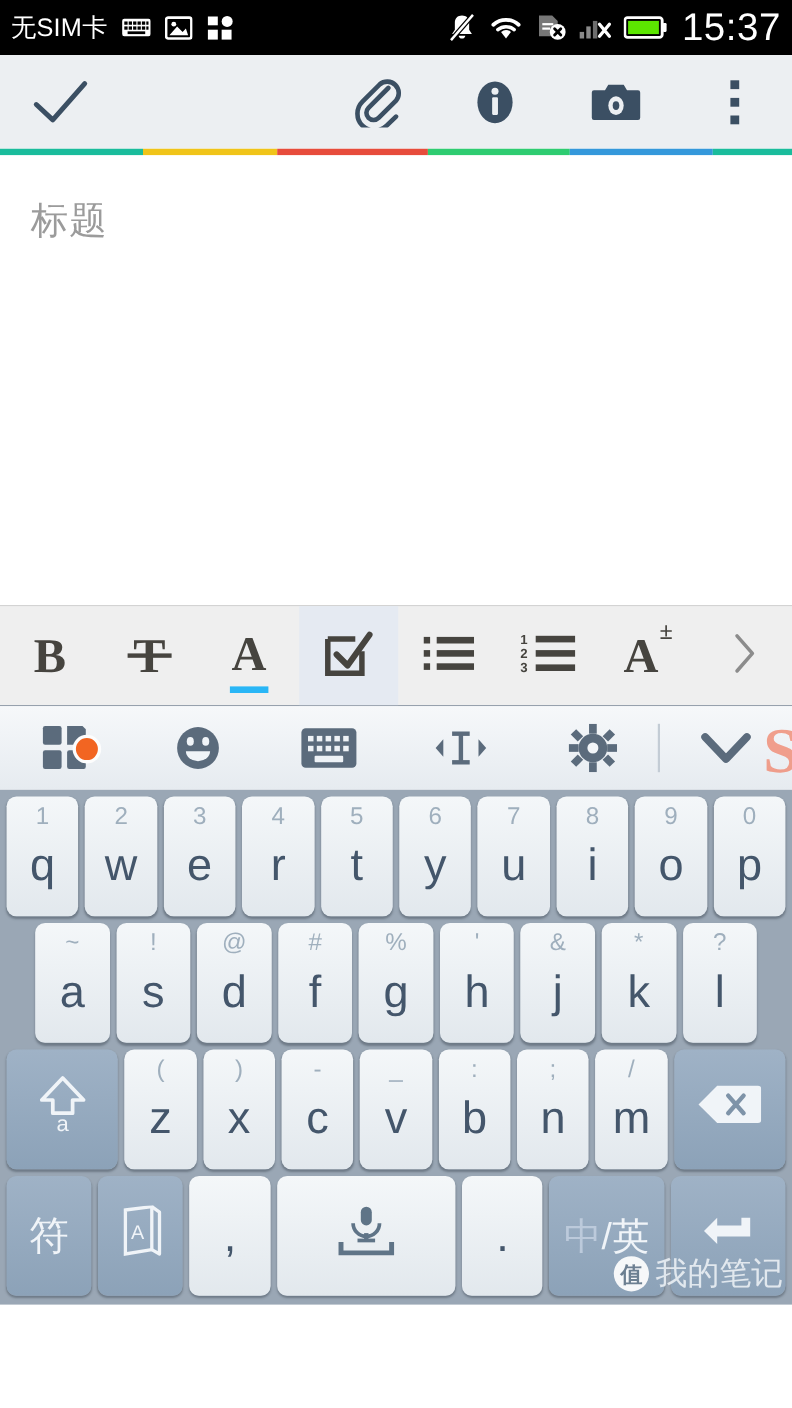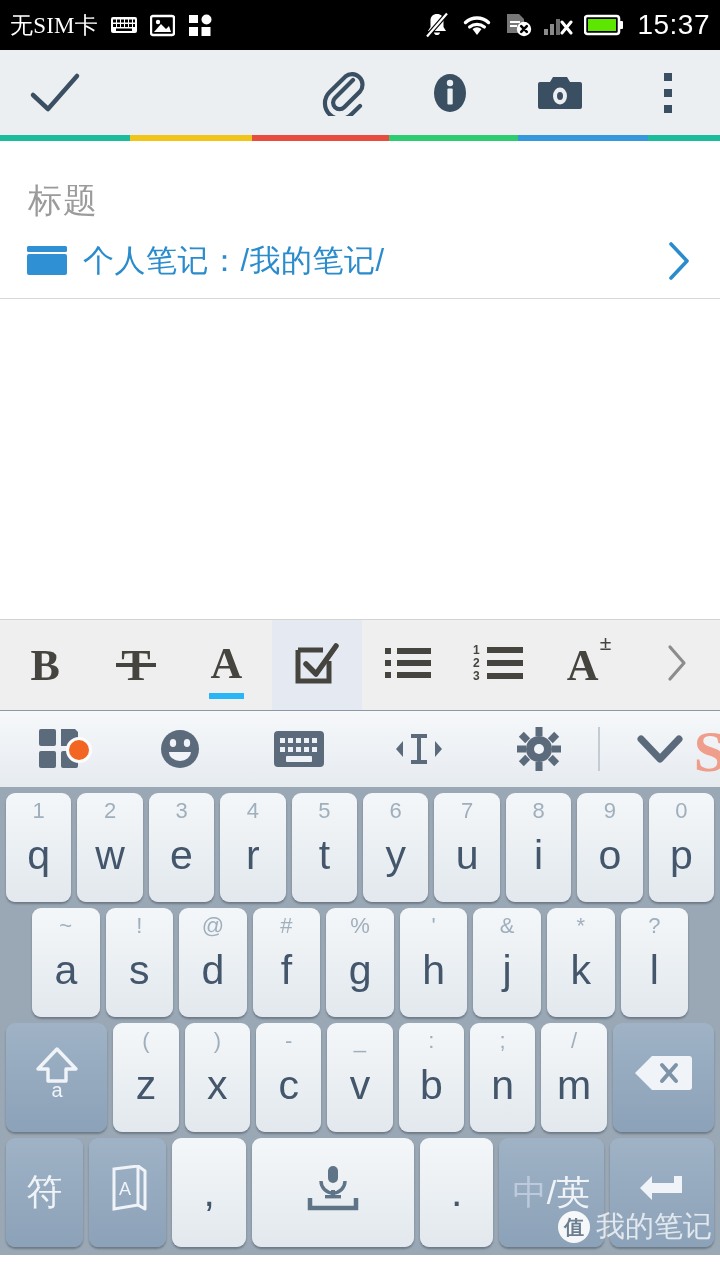--- a/index.html
+++ b/index.html
@@ -8,25 +8,25 @@
     font-family: "Liberation Sans", "DejaVu Sans", sans-serif;
     overflow: hidden; background: #fff;
   }
   body { position: relative; }
 
   
   .statusbar {
     height: 50px; background: #000; color: #fff;
     display: flex; align-items: center; padding: 0 10px;
   }
-  .sb-left { display: flex; align-items: center; gap: 13px; flex: 1; font-family: Liberation Serif, serif; }
+  .sb-left { display: flex; align-items: center; gap: 13px; flex: 1; }
   .sb-right { display: flex; align-items: center; gap: 11px; }
   .sb-text { font-size: 23px; letter-spacing: .2px; font-weight: 400; }
   .sb-icon { display: flex; align-items: center; }
-  .time { font-size: 28px; letter-spacing: .5px; margin-left: 2px; }
+  .time { font-size: 35px; letter-spacing: .5px; margin-left: 2px; }
 
   
   .apptoolbar {
     height: 85px; background: #eceff2;
     display: flex; align-items: center; position: relative;
   }
   .tb-btn { display: flex; align-items: center; justify-content: center; }
   .tb-check { width: 110px; }
   .tb-spacer { flex: 1; }
   .tb-clip { width: 105px; }
@@ -280,34 +280,20 @@
     <div style="background: rgb(231, 76, 60); width: 19%;"></div>
     <div style="background: rgb(46, 204, 113); width: 18%;"></div>
     <div style="background: rgb(52, 152, 219); width: 18%;"></div>
     <div style="background: rgb(26, 188, 156); width: 10%;"></div>
   </div>
 
 <div class="editor">
   <div class="title-row">
     <div class="title-placeholder">标题</div>
   </div>
-  <div class="path-row">
-    <span class="folder-icon">
-      <svg width="42" height="34" viewBox="0 0 42 34">
-          <rect x="1" y="2" width="40" height="6" rx="1.5" fill="#2f90d4"></rect>
-          <rect x="1" y="10" width="40" height="21" rx="2" fill="#2f90d4"></rect>
-        </svg>
-    </span>
-    <span class="path-text">个人笔记：/我的笔记/</span>
-    <span class="path-chevron">
-      <svg width="26" height="42" viewBox="0 0 26 42">
-          <path d="M5 4 L21 21 L5 38" stroke="#2a8ccc" stroke-width="3.6" fill="none" stroke-linecap="round" stroke-linejoin="round"></path>
-        </svg>
-    </span>
-  </div>
   <div class="note-body"></div>
 </div>
 
 <div class="fmtbar">
   <div class="fmt-btn">
     <span class="glyph-b">B</span>
   </div>
   <div class="fmt-btn">
     <span class="glyph-strike">T</span>
   </div>

